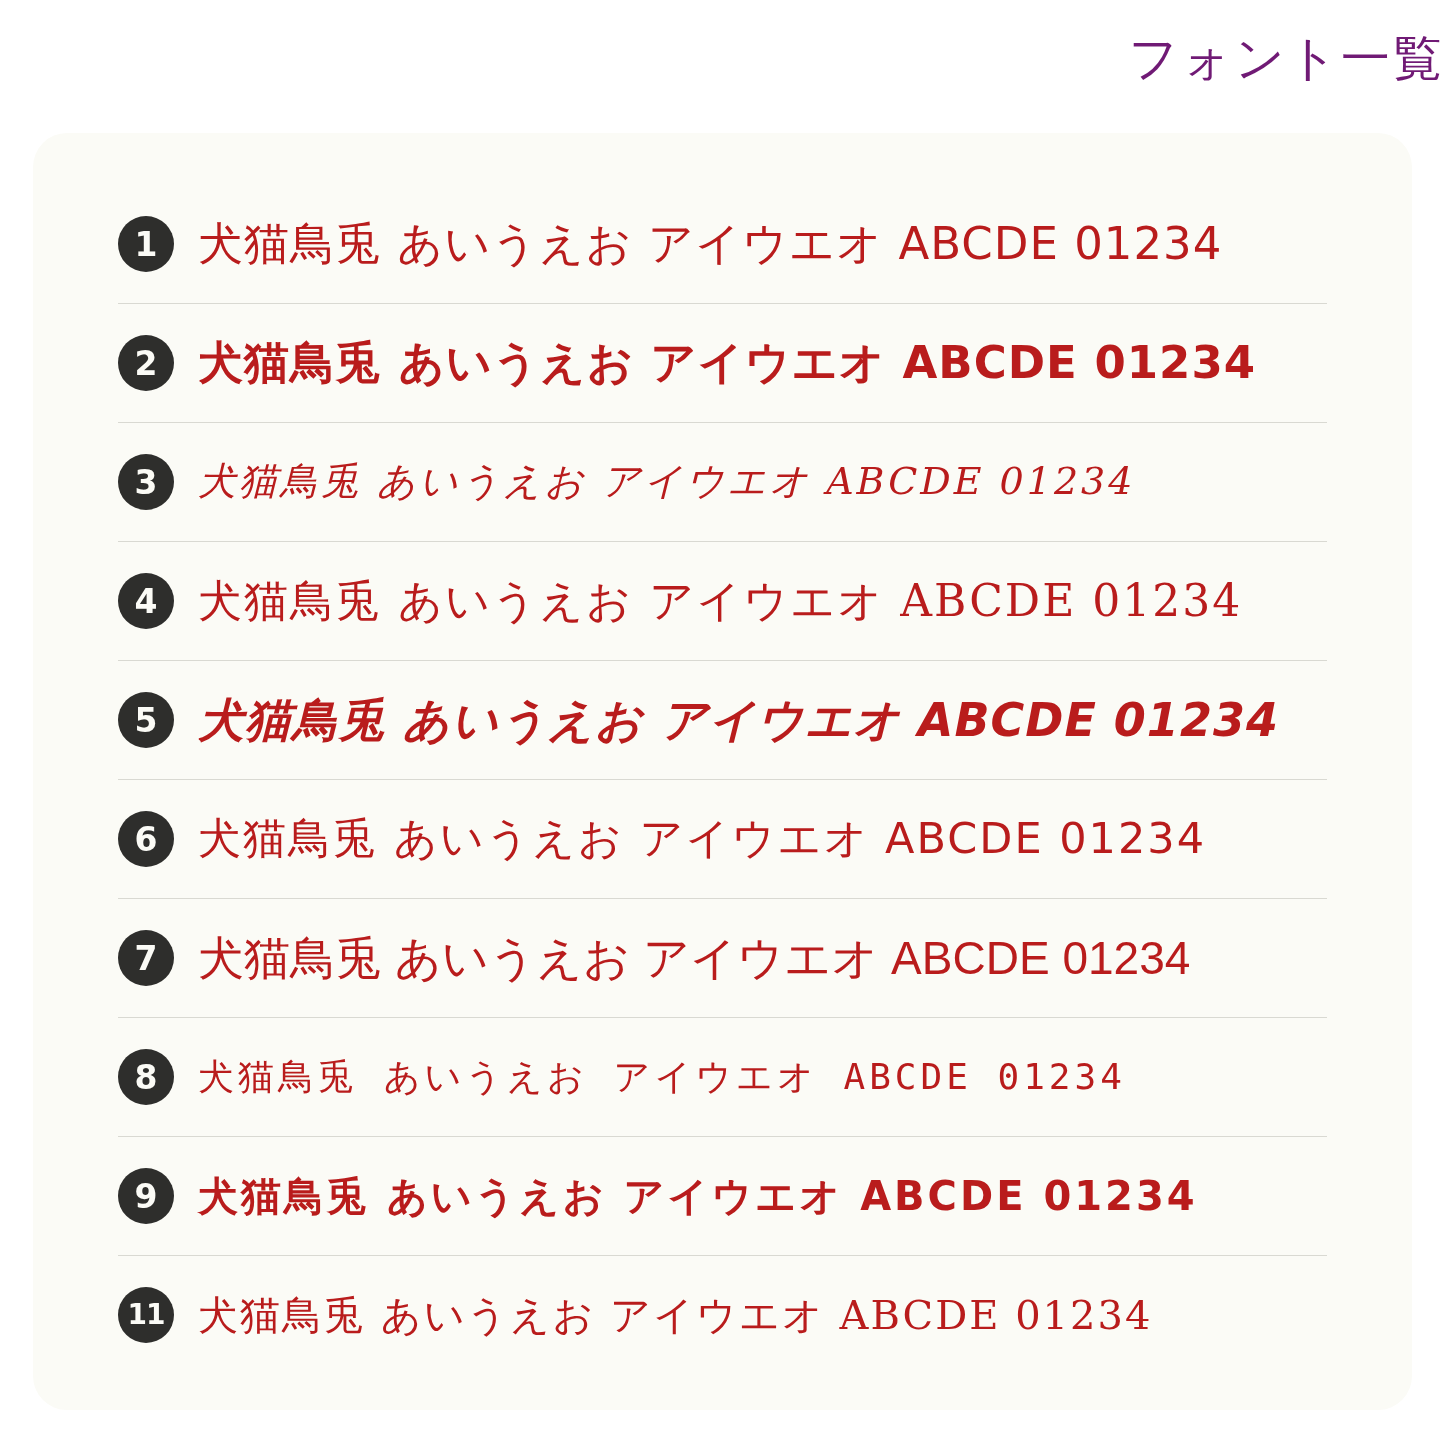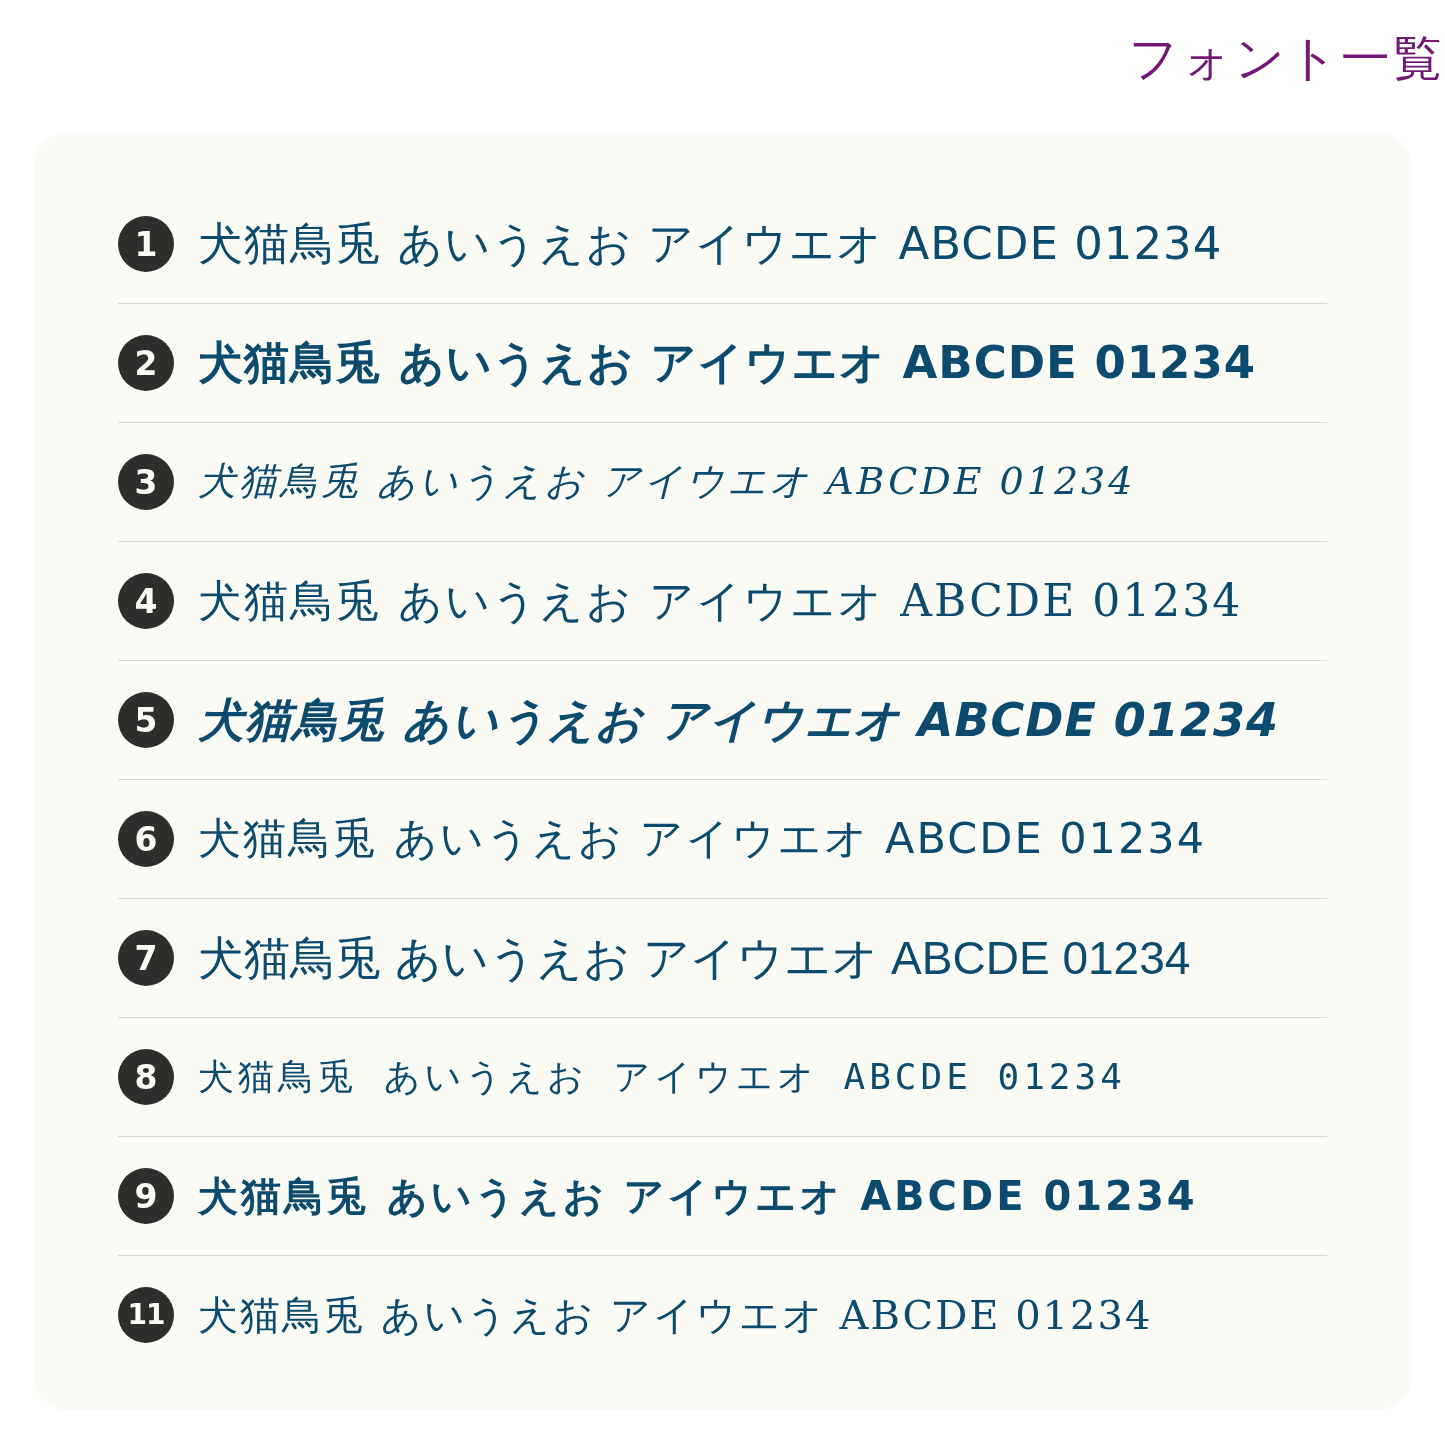--- a/index.html
+++ b/index.html
@@ -83,21 +83,21 @@
     margin-right: 24px;
     user-select: none;
   }
   .badge.two-digit {
     font-size: 28px;
     letter-spacing: -1px;
   }
 
   .sample {
     flex: 1 1 auto;
-    color: #0c4a6e;
+    color: #b91c1c;
     white-space: nowrap;
     line-height: 1.1;
   }
 
   
   .s1 {
     font-family: "DejaVu Sans", "Liberation Sans", sans-serif;
     font-size: 45px;
     font-weight: 400;
     letter-spacing: 1px;

